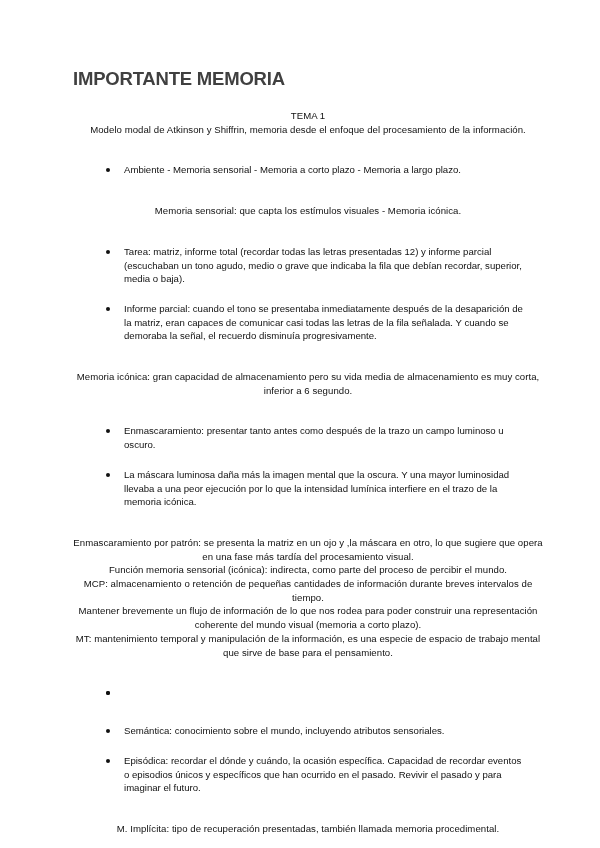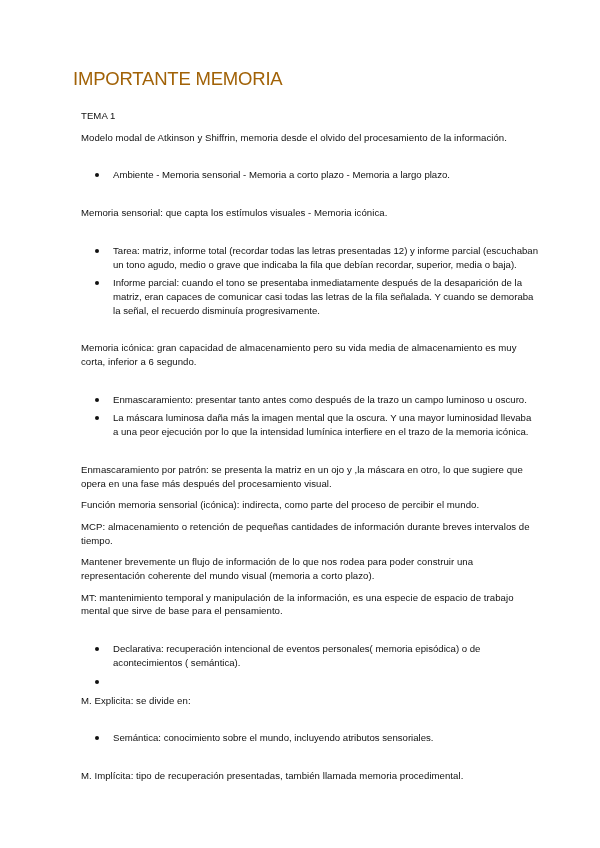--- a/index.html
+++ b/index.html
@@ -16,63 +16,64 @@
     color: #111111;
   }
   .page {
     position: absolute;
     left: 73px;
     top: 68px;
     width: 470px;
   }
   .title {
     font-size: 18.5px;
-    font-weight: normal;
+    font-weight: bold;
     letter-spacing: -0.2px;
     margin: 0 0 19px 0;
     line-height: 22px;
-    color: #a16207;
+    color: #404040;
   }
   .p {
     font-size: 9.6px;
     line-height: 13.7px;
-    margin: 8px;
+    margin: 0;
     letter-spacing: 0.05px;
+    text-align: center;
   }
   .gap { height: 11px; }
   ul.bullets {
     list-style: none;
     margin: 0;
     padding: 0;
   }
   ul.bullets li {
     position: relative;
     padding-left: 35px;
     font-size: 9.6px;
     line-height: 13.7px;
-    margin: 5px;
+    margin: 16px;
   }
   ul.bullets li .dot {
     position: absolute;
     left: 17px;
     top: 5px;
     width: 4px;
     height: 4px;
     border-radius: 50%;
     background: #111111;
   }
 </style>
 </head>
 <body>
 
 <div class="page">
   <h1 class="title">IMPORTANTE MEMORIA</h1>
 
   <p class="p">TEMA 1</p>
-  <p class="p">Modelo modal de Atkinson y Shiffrin, memoria desde el olvido del procesamiento de la información.</p>
+  <p class="p">Modelo modal de Atkinson y Shiffrin, memoria desde el enfoque del procesamiento de la información.</p>
   <div class="gap"></div>
 
   <ul class="bullets">
     <li><span class="dot"></span><span>Ambiente - Memoria sensorial - Memoria a corto plazo -  Memoria a largo plazo.</span></li>
   </ul>
   <div class="gap"></div>
 
   <p class="p">Memoria sensorial: que capta los estímulos visuales - Memoria icónica.</p>
   <div class="gap"></div>
 
@@ -84,35 +85,35 @@
 
   <p class="p">Memoria icónica: gran capacidad de almacenamiento pero su vida media de almacenamiento es muy corta, inferior a 6 segundo.</p>
   <div class="gap"></div>
 
   <ul class="bullets">
     <li><span class="dot"></span><span>Enmascaramiento: presentar tanto antes como después de la trazo un campo luminoso u oscuro.</span></li>
     <li><span class="dot"></span><span>La máscara luminosa daña más la imagen mental que la oscura. Y una mayor luminosidad llevaba a una peor ejecución por lo que la intensidad lumínica interfiere en el trazo de la memoria icónica.</span></li>
   </ul>
   <div class="gap"></div>
 
-  <p class="p">Enmascaramiento por patrón: se presenta la matriz en un ojo y ,la máscara en otro, lo que sugiere que opera en una fase más después del procesamiento visual.</p>
+  <p class="p">Enmascaramiento por patrón: se presenta la matriz en un ojo y ,la máscara en otro, lo que sugiere que opera en una fase más tardía del procesamiento visual.</p>
   <p class="p">Función memoria sensorial (icónica): indirecta, como parte del proceso de percibir el mundo.</p>
   <p class="p">MCP: almacenamiento o retención de pequeñas cantidades de información durante breves intervalos de tiempo.</p>
   <p class="p">Mantener brevemente un flujo de información de lo que nos rodea para poder construir una representación coherente del mundo visual (memoria a corto plazo).</p>
   <p class="p">MT: mantenimiento temporal y manipulación de la información, es una especie de espacio de trabajo mental que sirve de base para el pensamiento.</p>
   <div class="gap"></div>
 
   <ul class="bullets">
-    <li><span class="dot"></span><span>Declarativa: recuperación intencional de eventos personales( memoria episódica) o de acontecimientos ( semántica).</span></li>
+    <li><span class="dot"></span></li>
     <li><span class="dot"></span></li>
   </ul>
   <div class="gap"></div>
 
-  <p class="p">M. Explicita: se divide en:</p>
   <div class="gap"></div>
 
   <ul class="bullets">
     <li><span class="dot"></span><span>Semántica: conocimiento sobre el mundo, incluyendo atributos sensoriales.</span></li>
+    <li><span class="dot"></span><span>Episódica: recordar el dónde y cuándo, la ocasión específica. Capacidad de recordar eventos o episodios únicos y específicos que han ocurrido en el pasado. Revivir el pasado y para imaginar el futuro.</span></li>
   </ul>
   <div class="gap"></div>
 
   <p class="p">M. Implícita: tipo de recuperación presentadas, también llamada memoria procedimental.</p>
 </div>
 
 </body></html>

